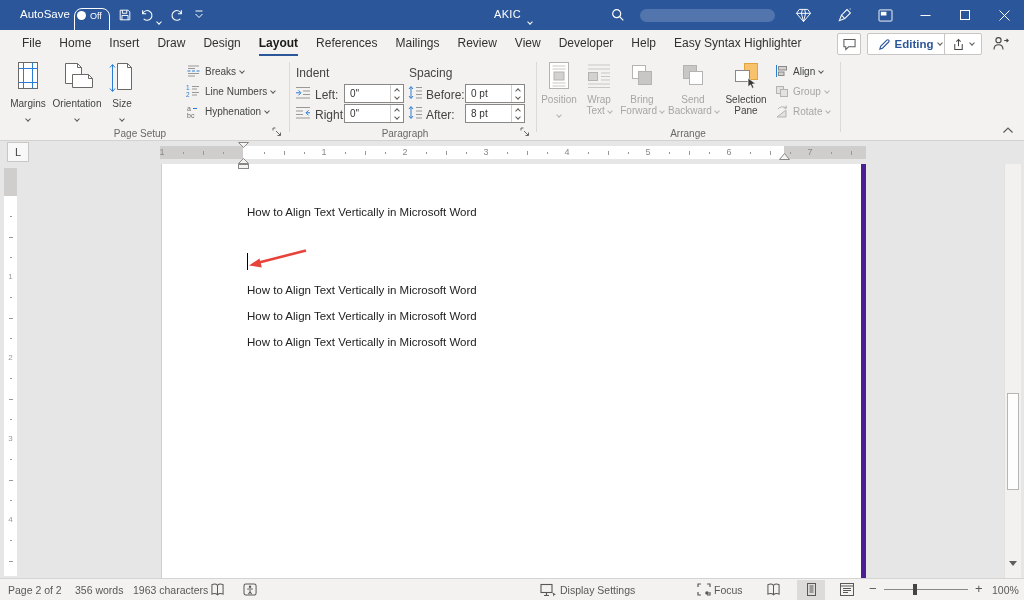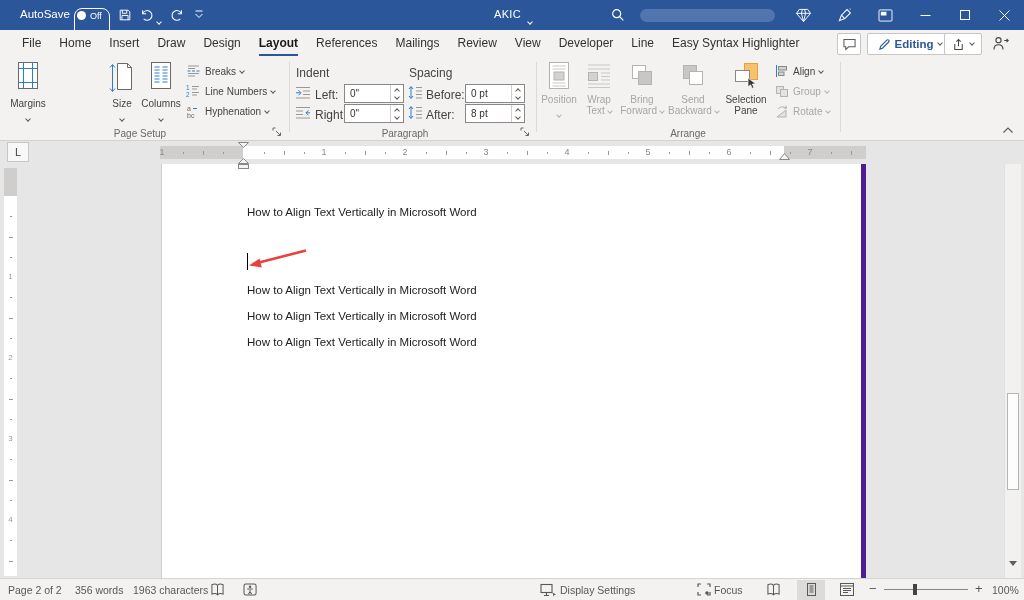--- a/index.html
+++ b/index.html
@@ -146,21 +146,21 @@
     <span class="tab">Home</span>
     <span class="tab">Insert</span>
     <span class="tab">Draw</span>
     <span class="tab">Design</span>
     <span class="tab sel">Layout</span>
     <span class="tab">References</span>
     <span class="tab">Mailings</span>
     <span class="tab">Review</span>
     <span class="tab">View</span>
     <span class="tab">Developer</span>
-    <span class="tab">Line</span>
+    <span class="tab">Help</span>
     <span class="tab">Easy Syntax Highlighter</span>
   </div>
   <div class="tr-btn" style="left:837px;width:24px">
     <svg width="15" height="13" viewBox="0 0 16 14" fill="none" stroke="#5b5b5b" stroke-width="1.1">
         <path d="M2 1.5h12v8h-7l-3 3v-3h-2z"></path>
       </svg>
   </div>
   <div class="tr-btn" style="left:867px;width:86px">
     <svg width="13" height="13" viewBox="0 0 14 14" fill="none" stroke="#2b579a" stroke-width="1.2" style="margin-right:4px">
         <path d="M2 12l.8-3L9.5 2.3a1.4 1.4 0 0 1 2 2L4.8 11z"></path>
@@ -186,36 +186,38 @@
   <div id="ribbon">
     <div class="bigbtn" style="left:8px;width:40px">
       <svg class="ic" width="26" height="34" viewBox="0 0 26 34" fill="none">
           <rect x="3.5" y="1.5" width="19" height="26" fill="#fff" stroke="#6b6966"></rect>
           <path d="M8.5 1.5v26M17.5 1.5v26" stroke="#2b7cd3"></path>
           <path d="M3.5 7.5h19M3.5 21.5h19" stroke="#2b7cd3"></path>
         </svg>
       <div class="lbl">Margins</div>
       <span class="chv"></span>
     </div>
+    <div class="bigbtn" style="left:50px;width:54px">
+      <svg class="ic" width="34" height="34" viewBox="0 0 34 34" fill="none">
+          <path d="M5.5 2.5h12l4 4v16h-16z" fill="#fff" stroke="#6b6966"></path>
+          <path d="M17.5 2.5v4h4" fill="none" stroke="#6b6966"></path>
+          <path d="M12.5 13.5h16l4 4v9h-20z" fill="#fff" stroke="#6b6966"></path>
+          <path d="M28.5 13.5v4h4" fill="none" stroke="#6b6966"></path>
+        </svg>
+      <div class="lbl">Orientation</div>
+      <span class="chv"></span>
+    </div>
     <div class="bigbtn" style="left:106px;width:32px">
       <svg class="ic" width="26" height="34" viewBox="0 0 26 34" fill="none">
           <path d="M3.5 4v26" stroke="#2b7cd3"></path>
           <path d="M1 6.5l2.5-3 2.5 3M1 27.5l2.5 3 2.5-3" fill="none" stroke="#2b7cd3"></path>
           <path d="M8.5 2.5h10l4 4v22h-14z" fill="#fff" stroke="#6b6966"></path>
           <path d="M18.5 2.5v4h4" fill="none" stroke="#6b6966"></path>
         </svg>
       <div class="lbl">Size</div>
-      <span class="chv"></span>
-    </div>
-    <div class="bigbtn" style="left:140px;width:42px">
-      <svg class="ic" width="26" height="34" viewBox="0 0 26 34" fill="none">
-          <rect x="3.5" y="1.5" width="19" height="26" fill="#fff" stroke="#6b6966"></rect>
-          <path d="M6.5 6h5M6.5 9h5M6.5 12h5M6.5 15h5M6.5 18h5M6.5 21h5M14.5 6h5M14.5 9h5M14.5 12h5M14.5 15h5M14.5 18h5M14.5 21h5" stroke="#2b7cd3"></path>
-        </svg>
-      <div class="lbl">Columns</div>
       <span class="chv"></span>
     </div>
     <div class="smbtn" style="left:186px;top:6px">
       <svg class="ic" width="15" height="14" viewBox="0 0 15 14" fill="none">
           <path d="M2 2h11M2 4.5h7" stroke="#9a9896"></path>
           <path d="M1.5 7h3M6 7h3M10.5 7h3" stroke="#2b7cd3"></path>
           <path d="M2 9.5h11M2 12h7" stroke="#9a9896"></path>
         </svg>
       <span>Breaks</span>
       <span class="chv" style="margin-left:4px"></span>

